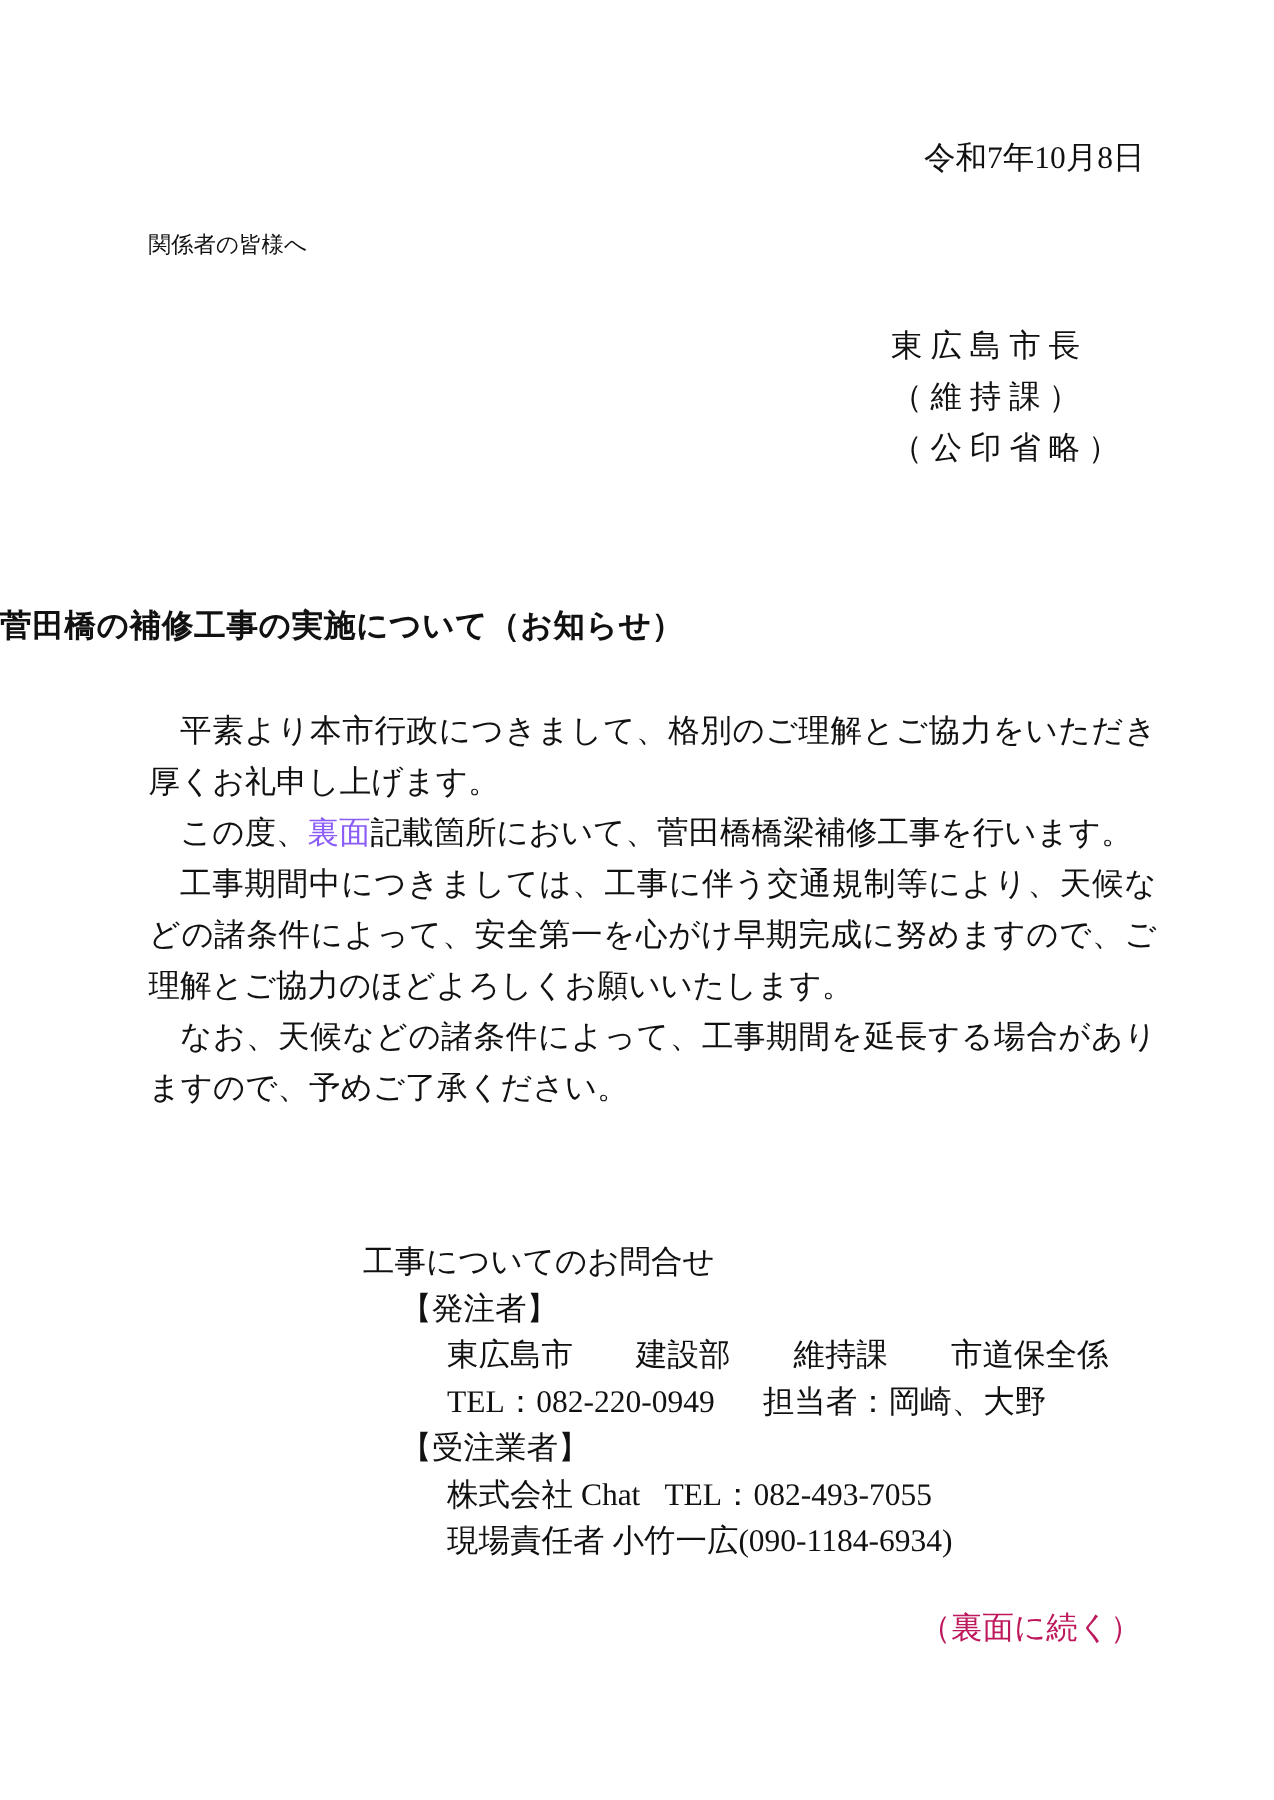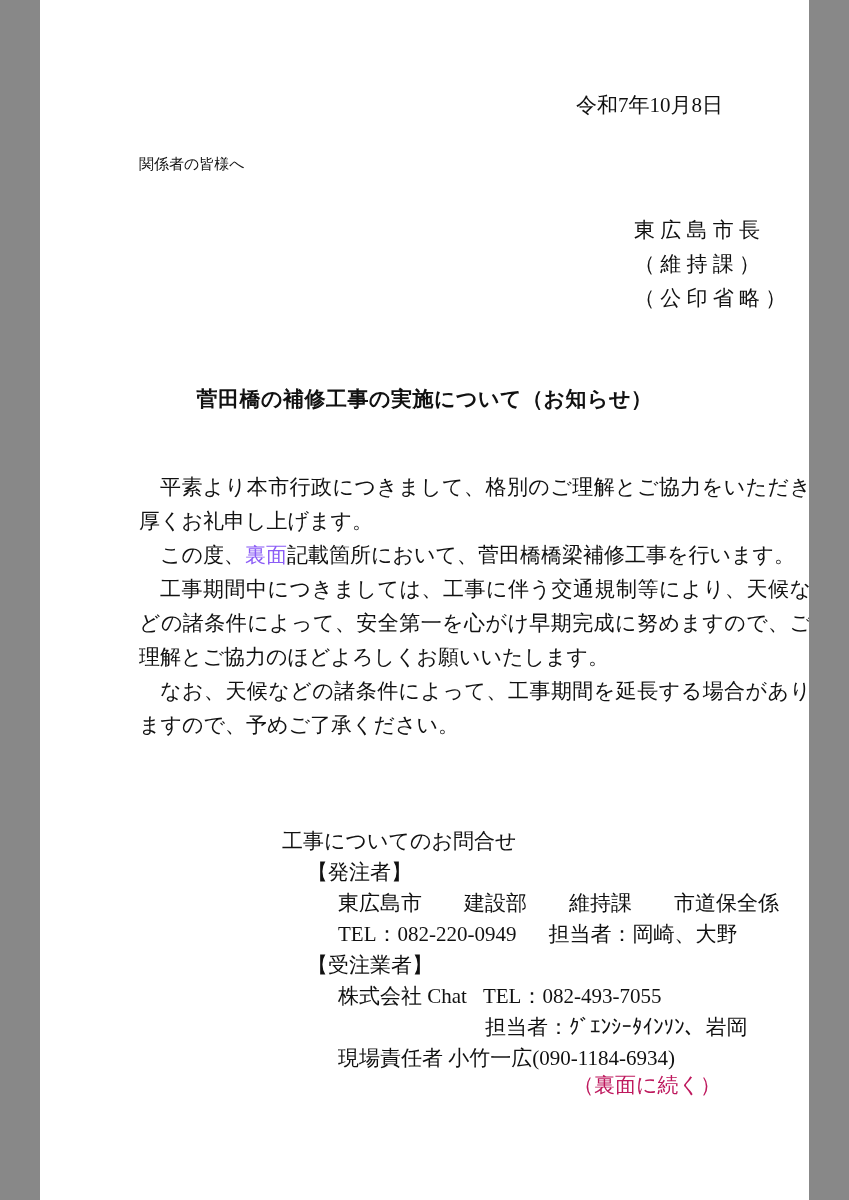--- a/index.html
+++ b/index.html
@@ -1,19 +1,19 @@
 <!DOCTYPE html>
 <html><head>
 <meta charset="utf-8">
 <style>
   * { margin: 0; padding: 0; box-sizing: border-box; }
   html, body { background: #888; }
   .page {
     position: relative;
-    width: 769px;
+    width: 849px;
     height: 1200px;
     margin: 0 auto;
     background: #ffffff;
     font-family: "Liberation Serif", "DejaVu Serif", serif;
     color: #111111;
     overflow: hidden;
   }
   .date {
     position: absolute;
     top: 93px;
@@ -33,24 +33,24 @@
   .sender {
     position: absolute;
     top: 213px;
     left: 594px;
     font-size: 21px;
     line-height: 34px;
   }
   .sender .sender-line { white-space: nowrap; }
   .doc-title {
     position: absolute;
-    top: 382px;
+    top: 400px;
     left: 0;
     right: 0;
-    text-align: center;
+    text-align: left;
     font-size: 21px;
     font-weight: 600;
     letter-spacing: 0.5px;
     line-height: 34px;
   }
   .body-text {
     position: absolute;
     top: 470px;
     left: 99px;
     width: 672px;
@@ -113,19 +113,18 @@
     <div class="c-line heading">工事についてのお問合せ</div>
     <div class="c-line lv1">【発注者】</div>
     <div class="c-line lv2">東広島市　　建設部　　維持課　　市道保全係</div>
     <div class="c-line lv2">
       <span>TEL：082-220-0949</span><span class="gap-wide">担当者：岡崎、大野</span>
     </div>
     <div class="c-line lv1">【受注業者】</div>
     <div class="c-line lv2">
       <span>株式会社 Chat</span><span class="gap-small">TEL：082-493-7055</span>
     </div>
-    <div class="c-line lv3">担当者：ｸﾞｴﾝｼｰﾀｲﾝｿﾝ、岩岡</div>
     <div class="c-line lv2">現場責任者 小竹一広(090-1184-6934)</div>
   </div>
 
   <div class="footer-note red" style="color: #be185d;">（裏面に続く）</div>
 
 </div>
 
 </body></html>

